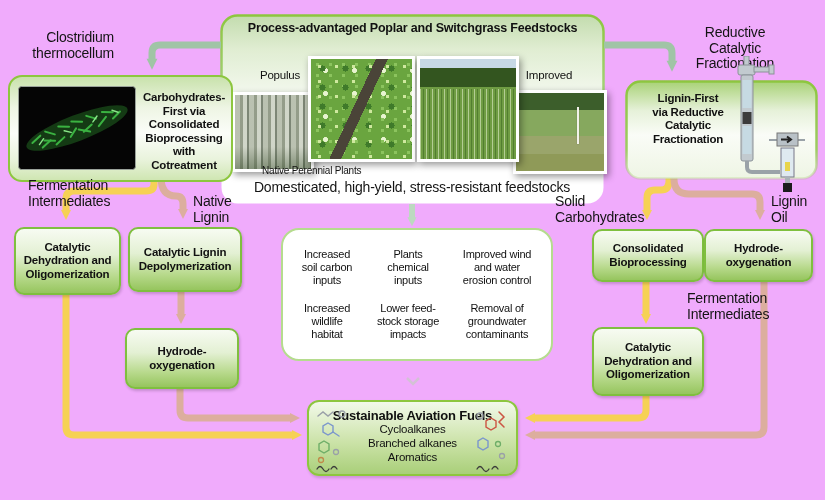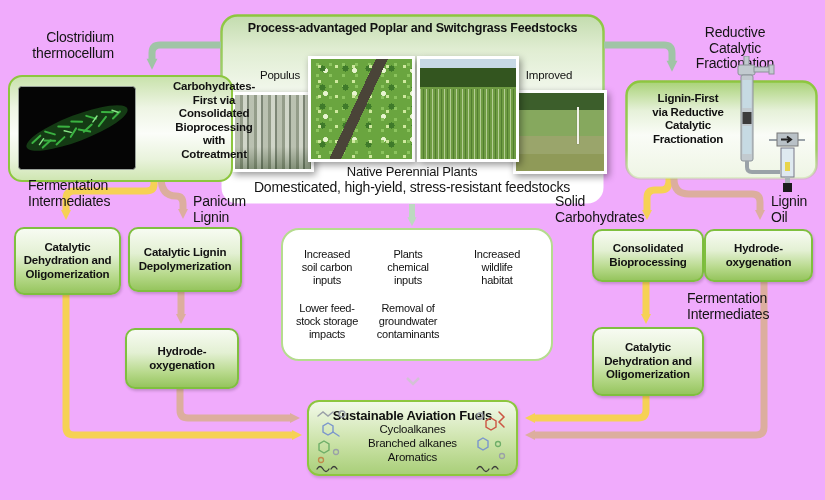--- a/index.html
+++ b/index.html
@@ -109,21 +109,21 @@
       <div class="grass-streaks"></div>
     </div>
   <div class="photo" style="left:513px;top:90px;width:88px;height:78px;z-index:2;
        background:linear-gradient(180deg,#3c5e2b 0 22%,#86a85e 22% 55%,#9aa56b 55% 78%,#8f9a58 78% 100%);">
       <div class="pole"></div>
     </div>
 
   <div class="photo-label" style="left:244px;top:69px;width:72px;">Populus</div>
   <div class="photo-label" style="left:513px;top:69px;width:72px;">Improved</div>
 
-  <div class="lbl" style="left:262px;top:165px;width:300px;text-align:center;font-size:13px;">Native Perennial Plants</div>
+  <div class="lbl" style="left:262px;top:165px;width:300px;text-align:left;font-size:10px;">Native Perennial Plants</div>
   <div class="lbl" style="left:242px;top:180px;width:340px;text-align:center;">Domesticated, high-yield, stress-resistant feedstocks</div>
 
   <div class="lbl" style="left:14px;top:30px;width:100px;text-align:right;">Clostridium
 thermocellum</div>
 
   <div class="big-box" style="left:8px;top:75px;width:221px;height:103px;">
     <svg class="abs" style="left:8px;top:9px;" width="118" height="84">
       <rect x="0.5" y="0.5" width="117" height="83" rx="3" fill="#050505" stroke="#9aa29a"></rect>
       <g transform="rotate(-21 59 42)">
         <ellipse cx="59" cy="42" rx="54" ry="13" fill="#143a14"></ellipse>
@@ -144,30 +144,30 @@
             <line x1="60" y1="44" x2="70" y2="50"></line>
         </g>
         <g stroke="#8ff08f" stroke-width="1.4" stroke-linecap="round" opacity="0.95">
           <line x1="18" y1="44" x2="24" y2="40"></line>
             <line x1="46" y1="40" x2="52" y2="44"></line>
           <line x1="76" y1="42" x2="82" y2="38"></line>
             <line x1="98" y1="38" x2="103" y2="42"></line>
         </g>
       </g>
     </svg>
-    <div class="boxtext abs" style="left:132px;top:3px;width:84px;margin-left:30px;">Carbohydrates-
+    <div class="boxtext abs" style="left:132px;top:14px;width:84px;">Carbohydrates-
 First via
 Consolidated
 Bioprocessing
 with Cotreatment</div>
   </div>
 
   <div class="lbl" style="left:28px;top:178px;width:90px;">Fermentation
 Intermediates</div>
-  <div class="lbl" style="left:193px;top:194px;width:50px;">Panicum
+  <div class="lbl" style="left:193px;top:194px;width:50px;">Native
 Lignin</div>
 
   <div class="sm-box" style="left:14px;top:227px;width:103px;height:64px;">Catalytic
 Dehydration and
 Oligomerization</div>
   <div class="sm-box" style="left:128px;top:227px;width:110px;height:61px;">Catalytic Lignin
 Depolymerization</div>
   <div class="sm-box" style="left:125px;top:328px;width:110px;height:57px;">Hydrode-
 oxygenation</div>
 
@@ -233,20 +233,23 @@
 Dehydration and
 Oligomerization</div>
 
   <div id="benefits">
     <div class="benefit">Increased
 soil carbon
 inputs</div>
     <div class="benefit">Plants
 chemical
 inputs</div>
+    <div class="benefit">Improved wind
+and water
+erosion control</div>
     <div class="benefit">Increased
 wildlife
 habitat</div>
     <div class="benefit">Lower feed-
 stock storage
 impacts</div>
     <div class="benefit">Removal of
 groundwater
 contaminants</div>
   </div>

